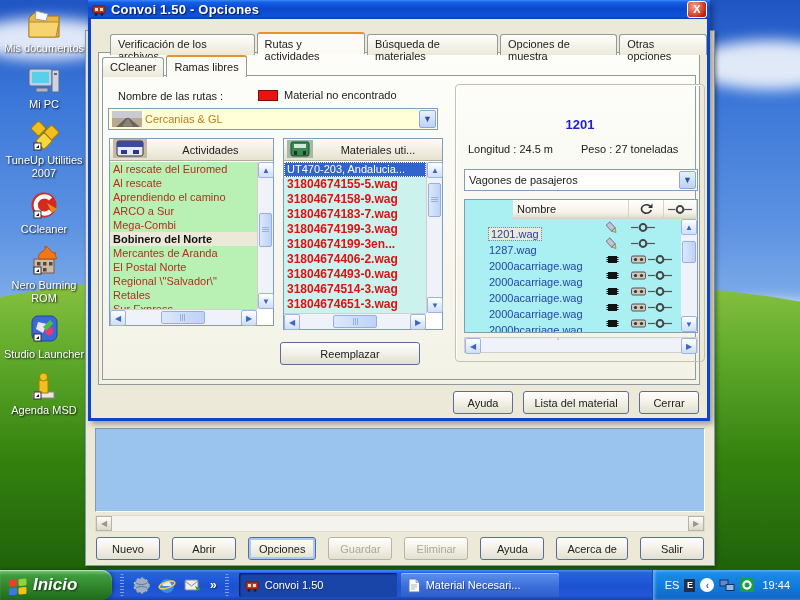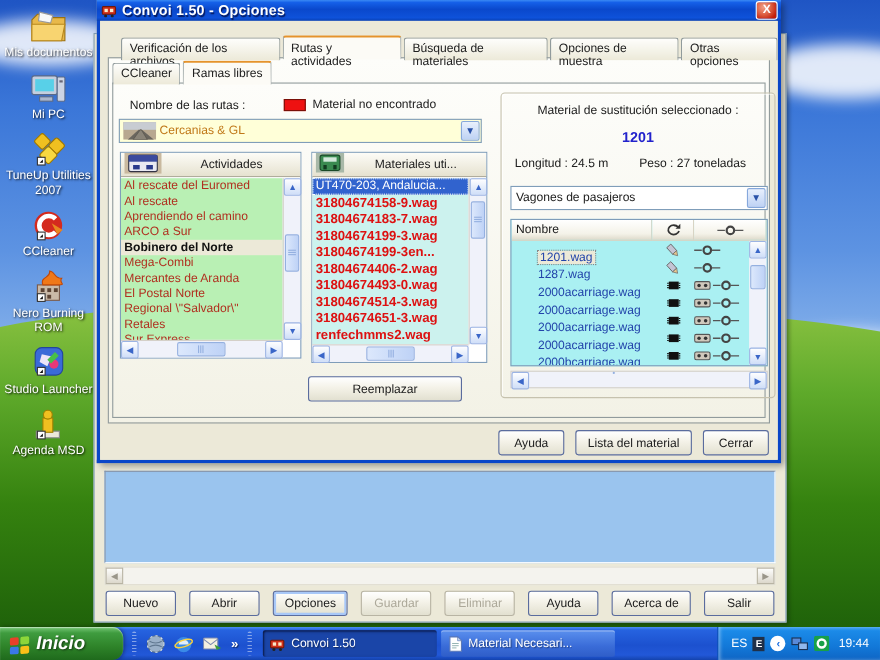--- a/index.html
+++ b/index.html
@@ -119,21 +119,21 @@
   .g-value { position:absolute; left:0; right:0; top:32px; text-align:center; font-size:13px; font-weight:bold; color:#2222cc; }
   .g-metrics { position:absolute; left:12px; right:8px; top:58px; font-size:11px; color:#202020; display:flex; }
   .g-metrics .m2 { margin-left:28px; }
   .cat-combo { left:8px; top:84px; width:234px; height:22px; }
   .cat-combo .cval { padding-left:4px; color:#202020; }
 
   .mtable { position:absolute; left:8px; top:114px; width:234px; height:134px; border:1px solid #7f9db9; background:#aaf0f2; overflow:hidden; }
   .thead { display:flex; height:19px; }
   .th { background:linear-gradient(180deg,#ffffff,#f4f2e8 70%,#dedacb); border:1px solid #d8d4c4; border-top:0; border-left:0;
     font-size:11px; color:#202020; display:flex; align-items:center; padding:0 4px; }
-  .th1 { width:128px; } .th2 { width:38px; justify-content:center; } .th3 { flex:1; justify-content:center; }
+  .th1 { width:128px;margin-left:48px; } .th2 { width:38px; justify-content:center; } .th3 { flex:1; justify-content:center; }
   .tbody { position:absolute; left:0; right:16px; top:19px; bottom:0; overflow:hidden; }
   .trow { display:flex; align-items:center; height:16px; }
   .tc1 { width:128px; font-size:11px; color:#2244aa; padding-left:24px; white-space:nowrap;margin-top:14px; }
   .selname { background:#ece9d8; outline:1px dotted #888; padding:0 2px; }
   .tc2 { width:38px; display:flex; justify-content:center; }
   .tc3 { flex:1; display:flex; align-items:center; gap:1px; }
   .tvsb { position:absolute; right:0; top:19px; bottom:0; width:16px; display:flex; flex-direction:column; background:#f0f2fa; }
   .tvsb .sthumb { left:1px; right:1px; height:22px; top:8%; }
   .ghsb { position:absolute; left:8px; width:234px; top:252px; height:16px; display:flex; background:#f0f2fa; border:1px solid #d4d0c8; }
 
@@ -344,22 +344,22 @@
                     <rect x="8" y="11" width="6" height="4" fill="#2a3a8c"></rect>
                     <rect x="20" y="11" width="6" height="4" fill="#2a3a8c"></rect>
                   </svg></span>
               <span class="htxt">Actividades</span>
             </div>
             <div class="lst-body">
                 <div class="act-item">Al rescate del Euromed</div>
                 <div class="act-item">Al rescate</div>
                 <div class="act-item">Aprendiendo el camino</div>
                 <div class="act-item">ARCO a Sur</div>
+                <div class="act-item">Mega-Combi</div>
                 <div class="act-item sel">Bobinero del Norte</div>
-                <div class="act-item">Mega-Combi</div>
                 <div class="act-item">Mercantes de Aranda</div>
                 <div class="act-item">El Postal Norte</div>
                 <div class="act-item">Regional \"Salvador\"</div>
                 <div class="act-item">Retales</div>
                 <div class="act-item">Sur Express</div>
               </div>
             <div class="vsb">
               <div class="sbtn">▲</div>
               <div class="strack">
                   <div class="sthumb">
@@ -393,20 +393,21 @@
                     <rect width="26" height="18" fill="#a8b8a8"></rect>
                     <rect x="4" y="2" width="18" height="14" rx="2" fill="#3a8a50" stroke="#1a4a28"></rect>
                     <rect x="7" y="4" width="12" height="4" fill="#d2e8da"></rect>
                     <rect x="7" y="11" width="3" height="4" fill="#123a20"></rect>
                     <rect x="16" y="11" width="3" height="4" fill="#123a20"></rect>
                   </svg></span>
               <span class="htxt">Materiales uti...</span>
             </div>
             <div class="lst-body">
                 <div class="mat-item sel">UT470-203, Andalucia...</div>
+                <div class="mat-item">31804674155-5.wag</div>
                 <div class="mat-item">31804674158-9.wag</div>
                 <div class="mat-item">31804674183-7.wag</div>
                 <div class="mat-item">31804674199-3.wag</div>
                 <div class="mat-item">31804674199-3en...</div>
                 <div class="mat-item">31804674406-2.wag</div>
                 <div class="mat-item">31804674493-0.wag</div>
                 <div class="mat-item">31804674514-3.wag</div>
                 <div class="mat-item">31804674651-3.wag</div>
                 <div class="mat-item">renfechmms2.wag</div>
               </div>
@@ -434,21 +435,20 @@
                     </span>
                   </div>
                 </div>
               <div class="sbtn">▶</div>
             </div>
           </div>
 
           <div class="xpbtn replace-btn">Reemplazar</div>
 
           <div class="group">
-            <div class="g-label">Material de sustitución seleccionado :</div>
             <div class="g-value">1201</div>
             <div class="g-metrics">
               <span>Longitud :</span>&nbsp;
               <span>24.5 m</span>
               <span class="m2">Peso :</span>&nbsp;
               <span>27 toneladas</span>
             </div>
             <div class="combo cat-combo">
               <span class="cval">Vagones de pasajeros</span>
               <span class="cbtn">▼</span>

